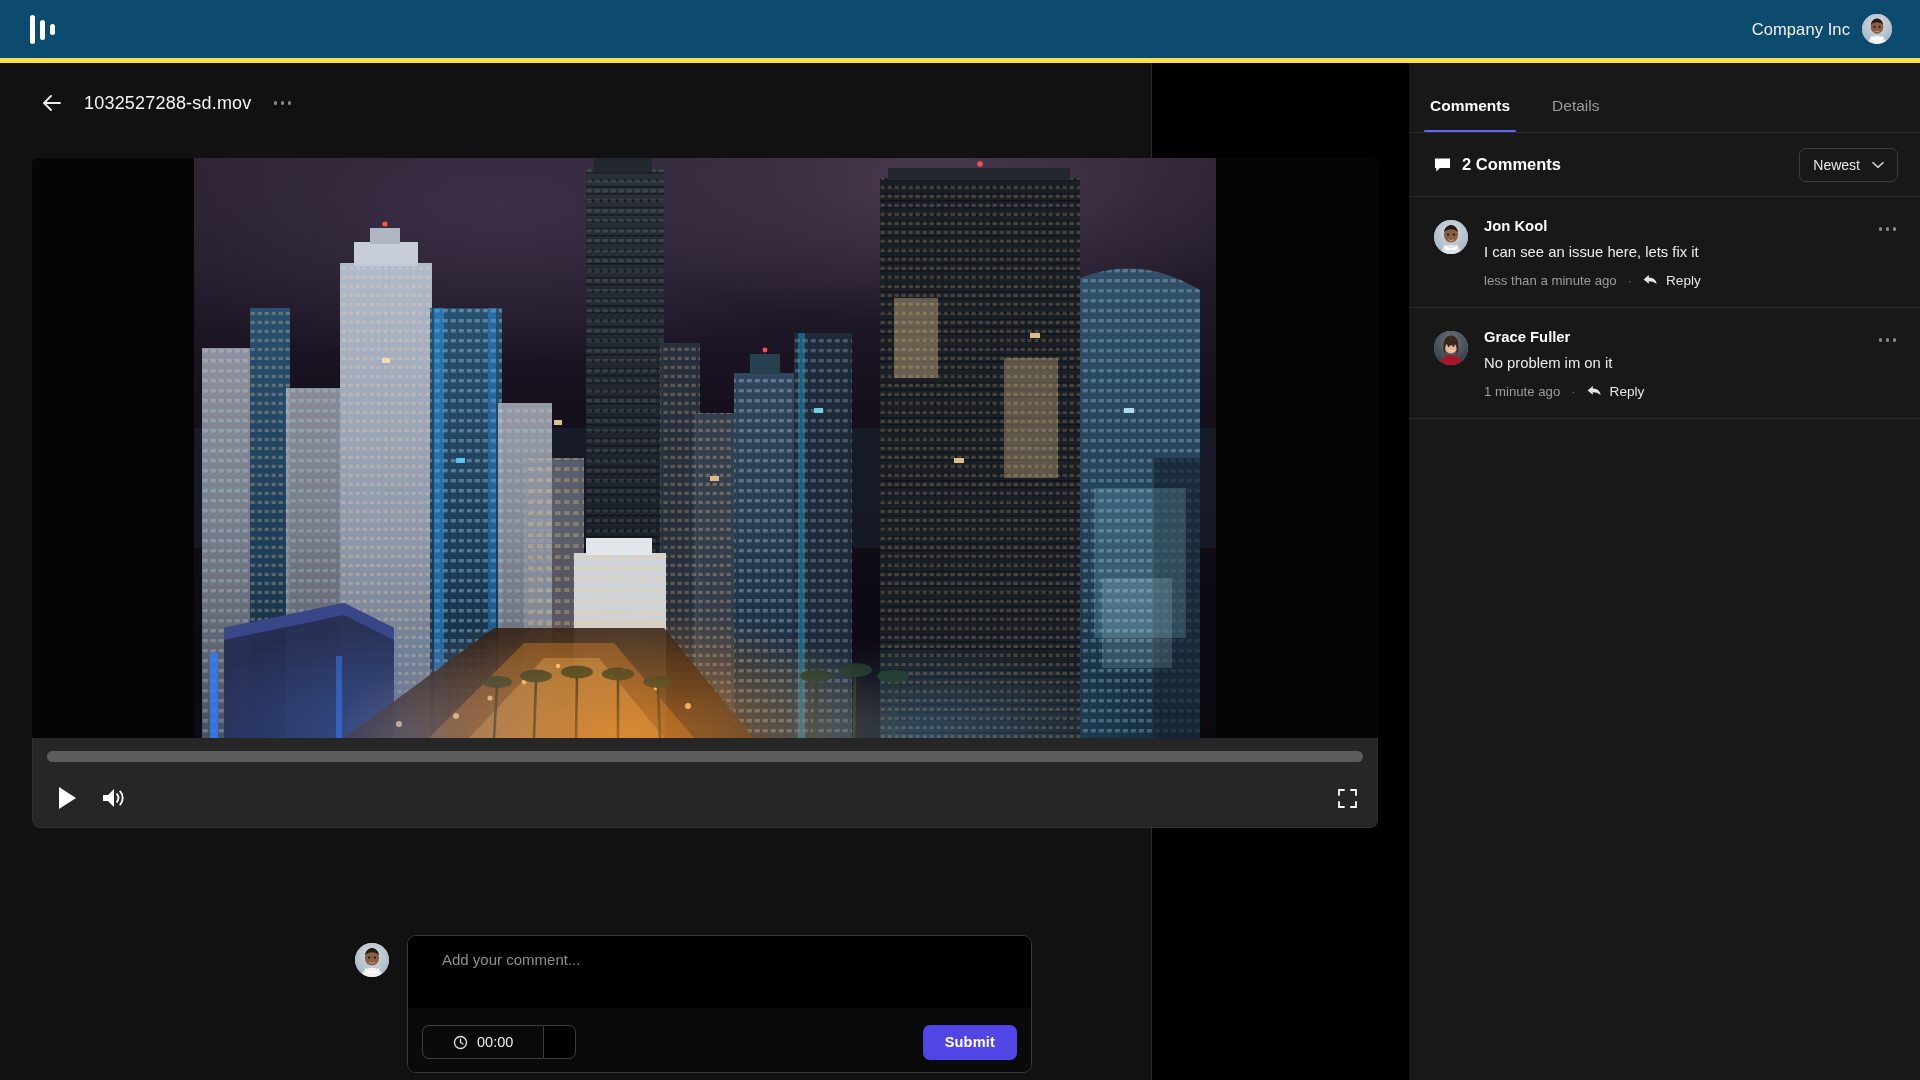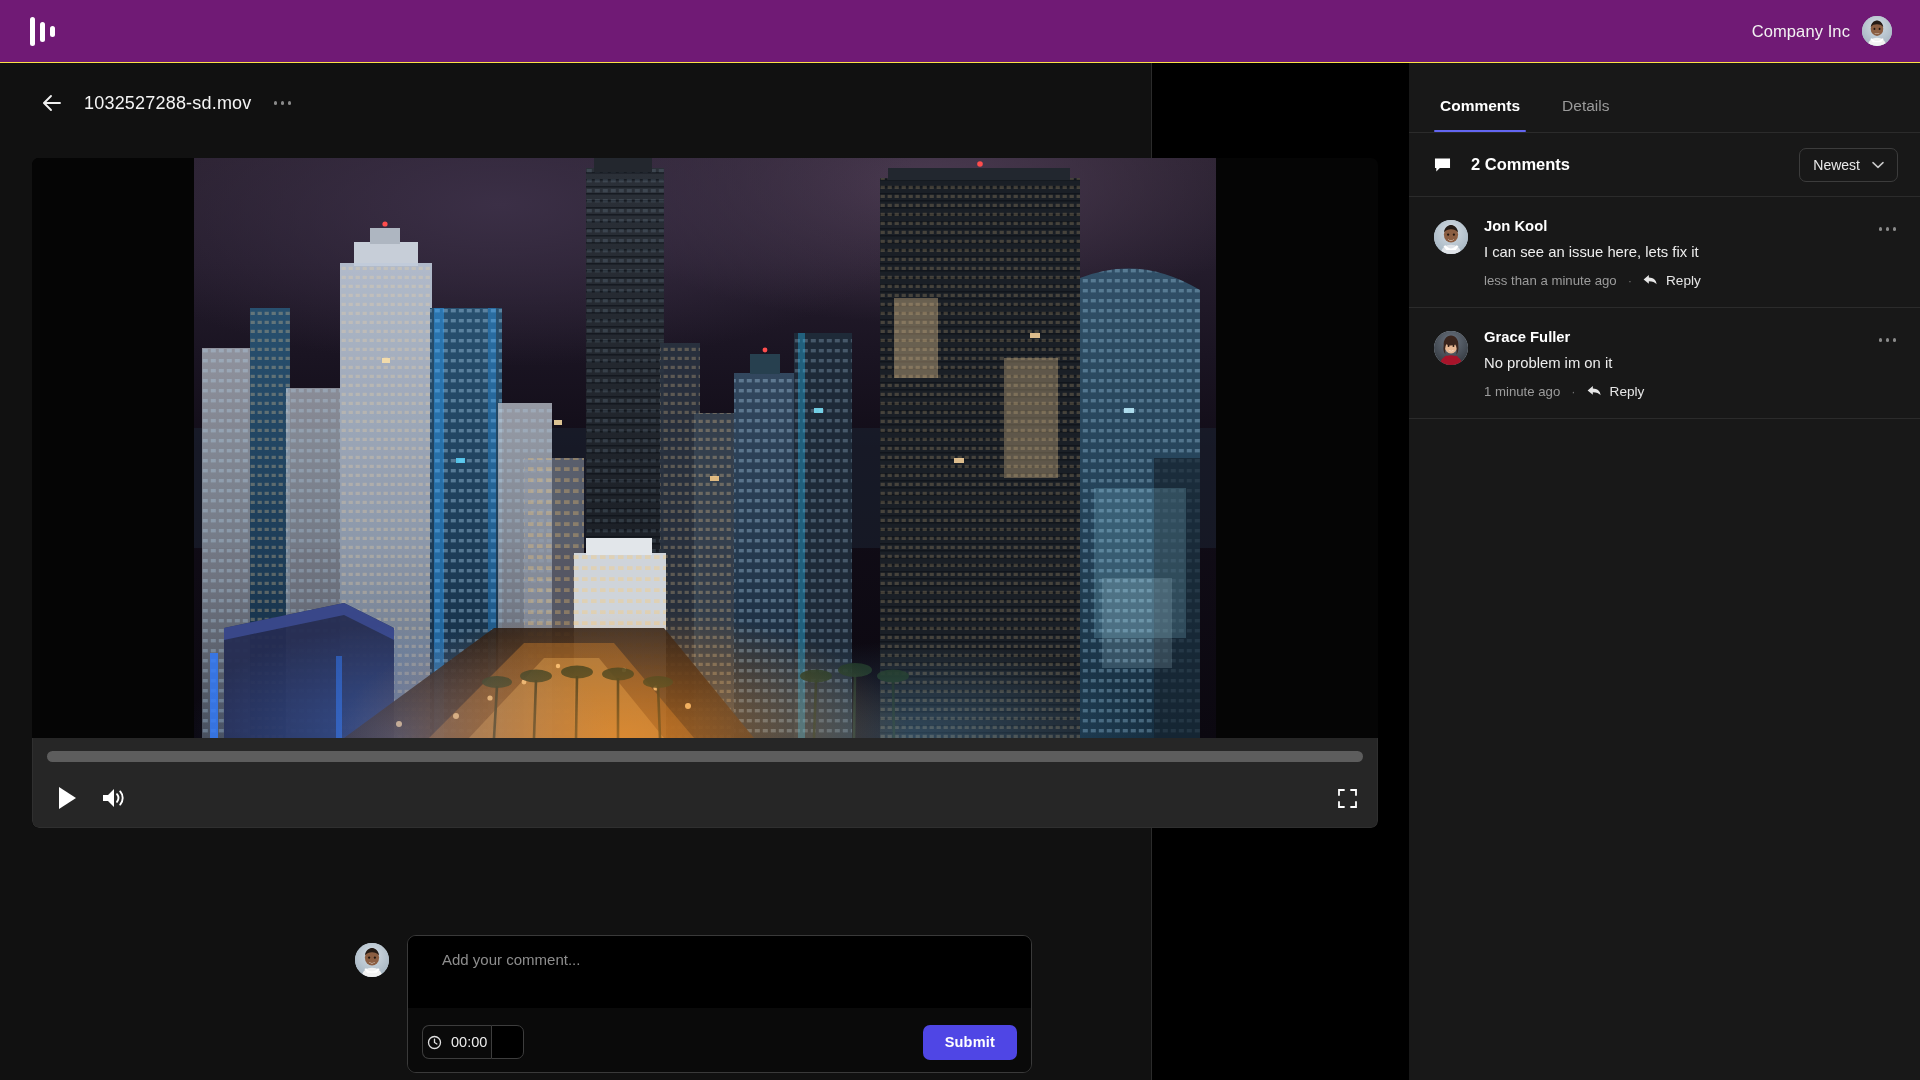--- a/index.html
+++ b/index.html
@@ -7,22 +7,22 @@
     width: 1920px; height: 1080px;
     background: #000000;
     font-family: "Liberation Sans", sans-serif;
     overflow: hidden;
   }
   body { position: relative; }
 
   
   .topbar {
     position: absolute; left: 0; top: 0; width: 1920px; height: 63px;
-    background: #701a75;
-    border-bottom: 1px solid #fde047;
+    background: #0c4a6e;
+    border-bottom: 5px solid #fde047;
     display: flex; align-items: center; justify-content: space-between;
     padding: 0 28px 0 30px;
   }
   .logo { display: flex; align-items: flex-end; gap: 5px; height: 30px; }
   .logo .bar { background: #ffffff; border-radius: 2.5px; width: 5px; }
   .logo .b1 { height: 29px; }
   .logo .b2 { height: 20px; margin-bottom: 4px; }
   .logo .b3 { height: 11px; margin-bottom: 9px; }
 
   .org { display: flex; align-items: center; gap: 12px; }
@@ -144,59 +144,59 @@
   .composer-input::placeholder { color: #8d8d8d; }
   .composer-foot {
     height: 60px; display: flex; align-items: center; justify-content: space-between;
     padding: 0 14px 0 14px; background: #0a0a0a;
   }
   .ts-group { display: flex; align-items: center; }
   .ts-chip {
     display: flex; align-items: center; gap: 9px;
     border: 1px solid #3d3d3d; border-right: none;
     border-radius: 7px 0 0 7px;
-    height: 34px; padding: 0 4px;
+    height: 34px; padding: 0 30px;
     color: #ededed; font-size: 14.5px;
     background: #0a0a0a; cursor: pointer;
   }
   .ts-extra {
     width: 33px; height: 34px;
     border: 1px solid #3d3d3d; border-radius: 0 7px 7px 0;
     background: #000000; cursor: pointer;
   }
   .submit-btn {
     background: #4f46e5; color: #ffffff;
     border: none; border-radius: 7px;
     height: 35px; padding: 0 22px;
     font-size: 14.5px; font-weight: 700;
     font-family: "Liberation Sans", sans-serif;
     cursor: pointer; letter-spacing: .2px;
   }
 
   
   .tabs {
     height: 70px; display: flex; align-items: flex-end;
-    padding-left: 25px; gap: 30px;
+    padding-left: 15px; gap: 30px;
     border-bottom: 1px solid #2b2b2b;
   }
   .tab {
     position: relative; padding: 0 6px 17px 6px;
     color: #9a9a9a; font-size: 15.5px; cursor: pointer;
   }
   .tab.active { color: #ffffff; font-weight: 700; }
   .tab.active::after {
     content: ""; position: absolute; left: 0; right: 0; bottom: 0;
     height: 2.5px; background: #6366f1; border-radius: 2px;
   }
   .comments-head {
     height: 64px; display: flex; align-items: center; justify-content: space-between;
     padding: 0 22px 0 25px;
     border-bottom: 1px solid #2b2b2b;
   }
-  .ch-left { display: flex; align-items: center; gap: 20px; }
+  .ch-left { display: flex; align-items: center; gap: 11px; }
   .ch-count { color: #ffffff; font-size: 16.5px; font-weight: 700; }
   .sort-btn {
     display: flex; align-items: center; gap: 12px;
     border: 1px solid #3c3c3c; border-radius: 7px;
     height: 34px; padding: 0 13px;
     color: #e9e9e9; font-size: 14px; background: transparent; cursor: pointer;
     font-family: "Liberation Sans", sans-serif;
   }
 
   .comment {

